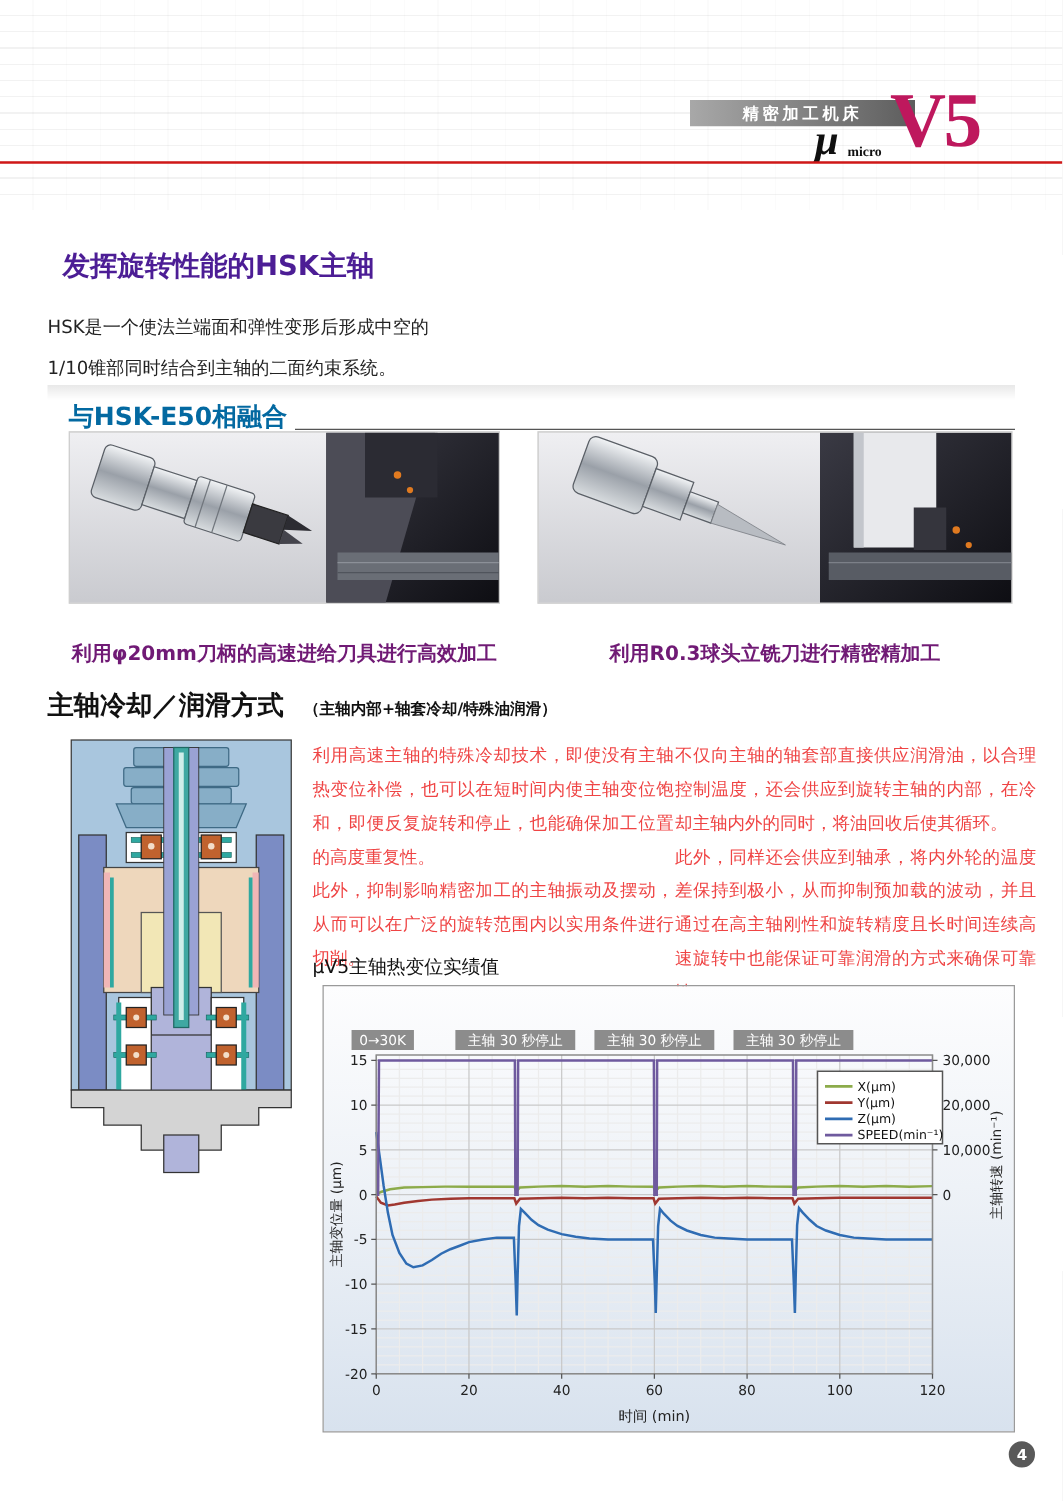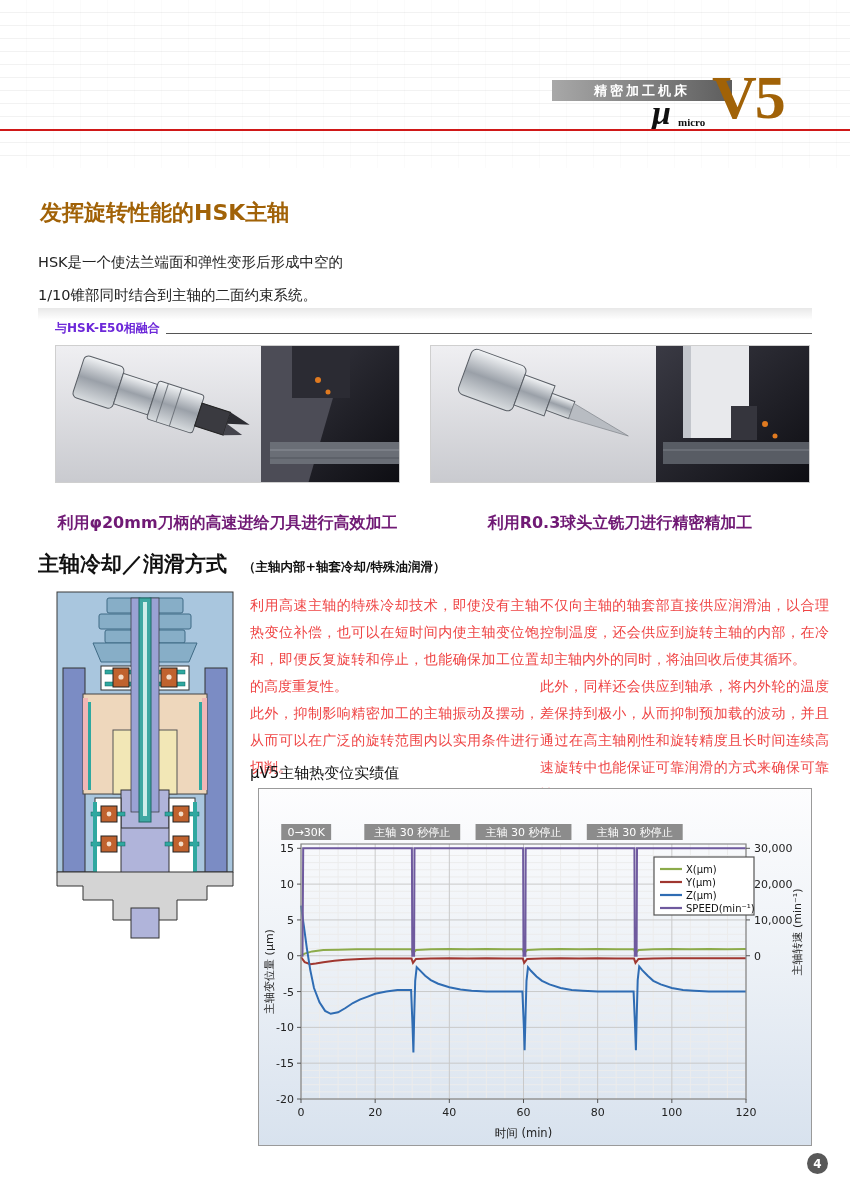--- a/index.html
+++ b/index.html
@@ -14,31 +14,31 @@
       #ffffff; }
   .red-rule { position:absolute; left:0; top:129px; width:850px; height:2px; background:#d01818; }
 
   
   .logo-wrap { position:absolute; right:28px; top:76px; width:270px; height:56px; }
   .logo-bar { position:absolute; left:0; top:4px; width:180px; height:21px;
     background:linear-gradient(to right,#a8a8a8,#5d5d5d); display:flex; align-items:center; justify-content:center; }
   .logo-bar span { color:#ffffff; font-size:13px; font-weight:bold; letter-spacing:3px; }
   .logo-mu { position:absolute; left:100px; top:18px; font-family:"Liberation Serif",serif; font-style:italic; font-weight:bold; font-size:34px; color:#101010; }
   .logo-micro { position:absolute; left:126px; top:40px; font-family:"Liberation Serif",serif; font-weight:bold; font-size:11px; color:#101010; }
-  .logo-model { position:absolute; left:160px; top:-14px; font-family:"Liberation Serif",serif; font-weight:bold; font-size:62px; color:#a16207; letter-spacing:-2px; }
-
-  
-  .sec1-title { position:absolute; left:40px; top:198px; font-size:22px; font-weight:bold; color:#a16207; }
+  .logo-model { position:absolute; left:160px; top:-14px; font-family:"Liberation Serif",serif; font-weight:bold; font-size:62px; color:#be185d; letter-spacing:-2px; }
+
+  
+  .sec1-title { position:absolute; left:50px; top:198px; font-size:22px; font-weight:bold; color:#4c1d95; }
   .sec1-body { position:absolute; left:38px; top:246px; font-size:14.5px; color:#222; line-height:33px; }
 
   
   .fade-band { position:absolute; left:38px; top:308px; width:774px; height:12px;
     background:linear-gradient(to bottom, rgba(0,0,0,0.09), rgba(0,0,0,0)); }
   .hsk-head-row { position:absolute; left:55px; top:320px; width:757px; display:flex; align-items:flex-end; }
-  .hsk-head { font-size:12px; font-weight:bold; color:#6d28d9; white-space:nowrap; }
+  .hsk-head { font-size:20px; font-weight:bold; color:#0369a1; white-space:nowrap; }
   .hsk-rule { flex:1; border-bottom:1px solid #555; margin-left:6px; margin-bottom:3px; }
 
   .photo { position:absolute; top:345px; height:138px; border:1px solid #cfcfcf; overflow:hidden; background:#ddd; }
   .photo-left { left:55px; width:345px; }
   .photo-right { left:430px; width:380px; }
   .caption { position:absolute; top:513px; font-size:16px; color:#701a75; text-align:center; font-weight:bold; }
   .caption-left { left:55px; width:345px; }
   .caption-right { left:430px; width:380px; }
 
   

